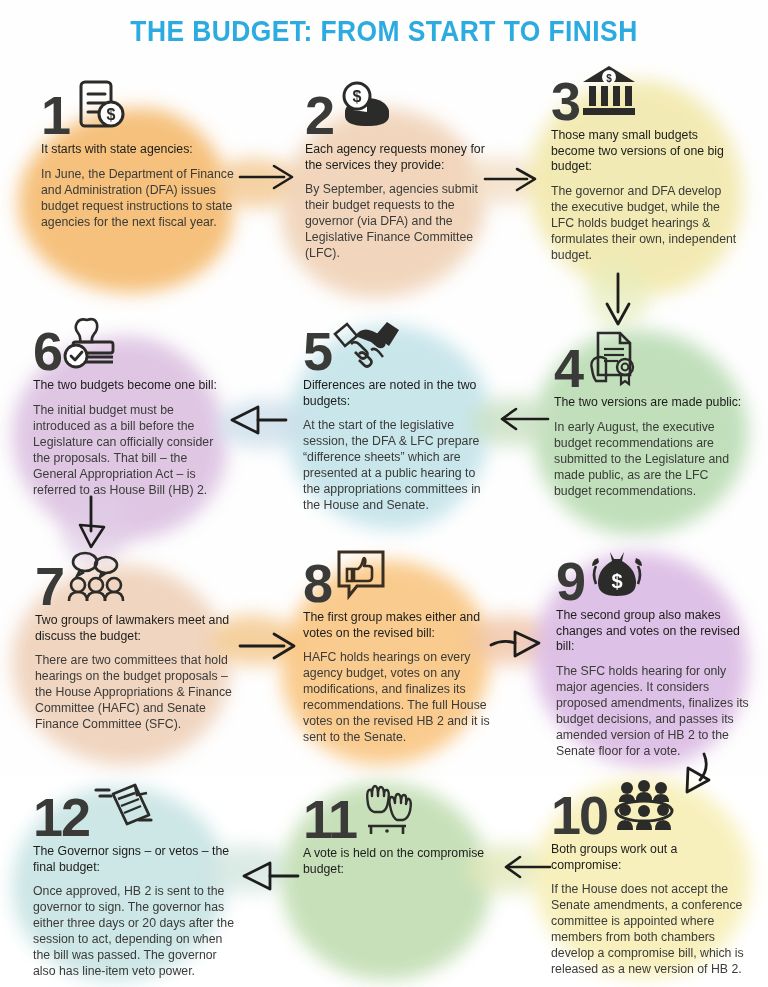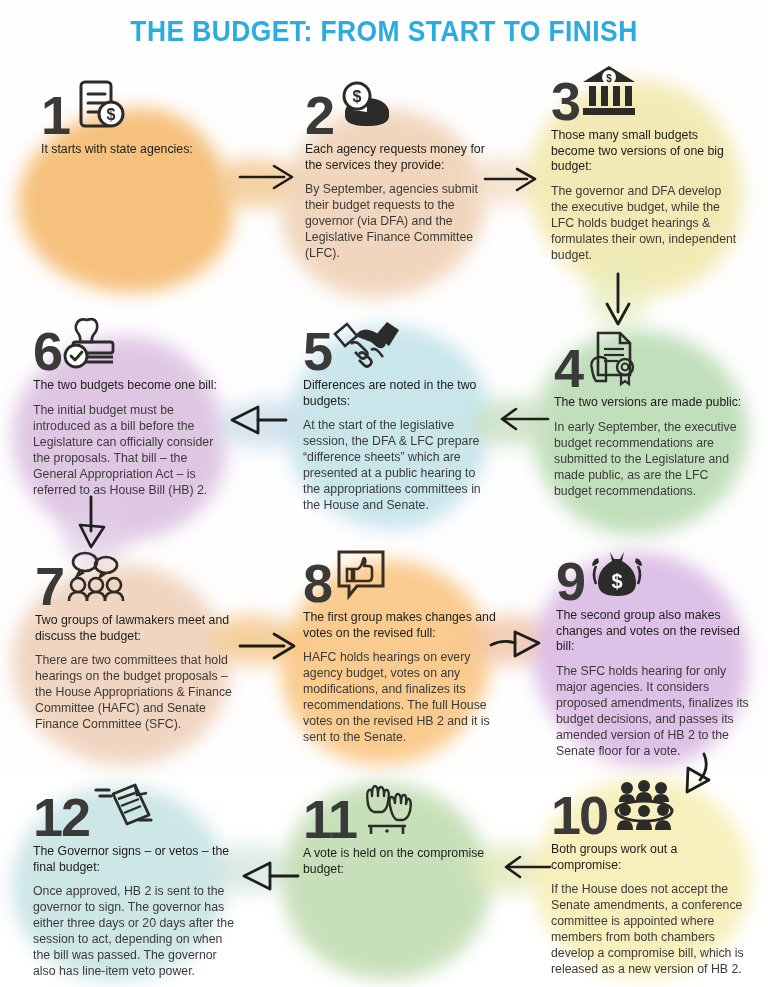--- a/index.html
+++ b/index.html
@@ -167,20 +167,21 @@
           <rect x="10" y="2" width="30" height="44" rx="4" fill="none" stroke="#2b2b29" stroke-width="3"></rect>
           <line x1="17" y1="14" x2="34" y2="14" stroke="#2b2b29" stroke-width="3" stroke-linecap="round"></line>
           <line x1="17" y1="23" x2="34" y2="23" stroke="#2b2b29" stroke-width="3" stroke-linecap="round"></line>
           <line x1="17" y1="32" x2="30" y2="32" stroke="#2b2b29" stroke-width="3" stroke-linecap="round"></line>
           <circle cx="40" cy="34" r="12" fill="#fefefe" stroke="#2b2b29" stroke-width="3"></circle>
           <text x="40" y="40" font-size="16" font-weight="bold" text-anchor="middle" fill="#2b2b29" font-family="Liberation Sans, sans-serif">$</text>
         </svg>
       </span>
     </div>
     <div class="step-title">It starts with state agencies:</div>
+    <div class="step-body">In June, the Department of Finance and Administration (DFA) issues budget request instructions to state agencies for the next fiscal year.</div>
   </div>
 
   <div class="step" style="left:305px; top:82px; width:180px;">
     <div class="step-head">
       <span class="step-num">2</span>
       <span class="step-icon">
         <svg width="58" height="54" viewBox="0 0 58 54">
           <ellipse cx="32" cy="32" rx="22" ry="14" fill="#2b2b29"></ellipse>
           <path d="M32 32 L32 18 A14 14 0 0 0 18 30 Z" fill="#fefefe"></path>
           <path d="M10 28 q0 10 22 10 q22 0 22 -10 l0 8 q0 10 -22 10 q-22 0 -22 -10 z" fill="#2b2b29"></path>
@@ -224,21 +225,21 @@
           <line x1="20" y1="24" x2="40" y2="24" stroke="#2b2b29" stroke-width="2.2"></line>
           <line x1="20" y1="30" x2="34" y2="30" stroke="#2b2b29" stroke-width="2.2"></line>
           <path d="M10 28 q-4 4 -2 10 q1 8 4 12 h10 v-22 q-6 -4 -12 0 z" fill="none" stroke="#2b2b29" stroke-width="2.4"></path>
           <circle cx="41" cy="36" r="8" fill="none" stroke="#2b2b29" stroke-width="2.4"></circle>
           <circle cx="41" cy="36" r="3.4" fill="none" stroke="#2b2b29" stroke-width="2"></circle>
           <path d="M37 43 l0 10 l4 -3 l4 3 l0 -10" fill="none" stroke="#2b2b29" stroke-width="2.2"></path>
         </svg>
       </span>
     </div>
     <div class="step-title">The two versions are made public:</div>
-    <div class="step-body">In early September, the executive budget recommendations are submitted to the Legislature and made public, as are the LFC budget recommendations.</div>
+    <div class="step-body">In early August, the executive budget recommendations are submitted to the Legislature and made public, as are the LFC budget recommendations.</div>
   </div>
 
   <div class="step" style="left:303px; top:318px; width:192px;">
     <div class="step-head">
       <span class="step-num">5</span>
       <span class="step-icon">
         <svg width="68" height="54" viewBox="0 0 68 54">
           <polygon points="2,18 14,8 24,20 12,30" fill="none" stroke="#2b2b29" stroke-width="2.6"></polygon>
           <polygon points="66,14 54,6 42,20 56,30" fill="#2b2b29"></polygon>
           <path d="M22 20 q6 -8 14 -6 q8 2 14 8 q4 4 2 8 q-3 4 -8 1 l-6 -5" fill="#2b2b29"></path>
@@ -296,21 +297,21 @@
     <div class="step-head">
       <span class="step-num">8</span>
       <span class="step-icon">
         <svg width="56" height="54" viewBox="0 0 56 54">
           <path d="M6 4 h44 v34 h-26 l-8 10 v-10 h-10 z" fill="none" stroke="#3a2e20" stroke-width="3"></path>
           <path d="M30 12 q-1 6 -5 9 h-4 v12 h14 q4 0 4 -4 v-8 q0 -3 -4 -3 h-4 q2 -4 1 -7 q-1 -2 -2 1 z" fill="none" stroke="#3a2e20" stroke-width="2.6" stroke-linejoin="round"></path>
           <rect x="14" y="21" width="5" height="12" fill="none" stroke="#3a2e20" stroke-width="2.6"></rect>
         </svg>
       </span>
     </div>
-    <div class="step-title">The first group makes changes and votes on the revised full:</div>
+    <div class="step-title">The first group makes either and votes on the revised bill:</div>
     <div class="step-body">HAFC holds hearings on every agency budget, votes on any modifications, and finalizes its recommendations. The full House votes on the revised HB 2 and it is sent to the Senate.</div>
   </div>
 
   <div class="step" style="left:556px; top:548px; width:196px;">
     <div class="step-head">
       <span class="step-num">9</span>
       <span class="step-icon">
         <svg width="62" height="54" viewBox="0 0 62 54">
           <path d="M24 6 l4 7 h6 l4 -7 l-2 9 h-10 z" fill="#2b2b29"></path>
           <path d="M26 15 q-14 8 -14 22 q0 13 19 13 q19 0 19 -13 q0 -14 -14 -22 z" fill="#2b2b29"></path>

